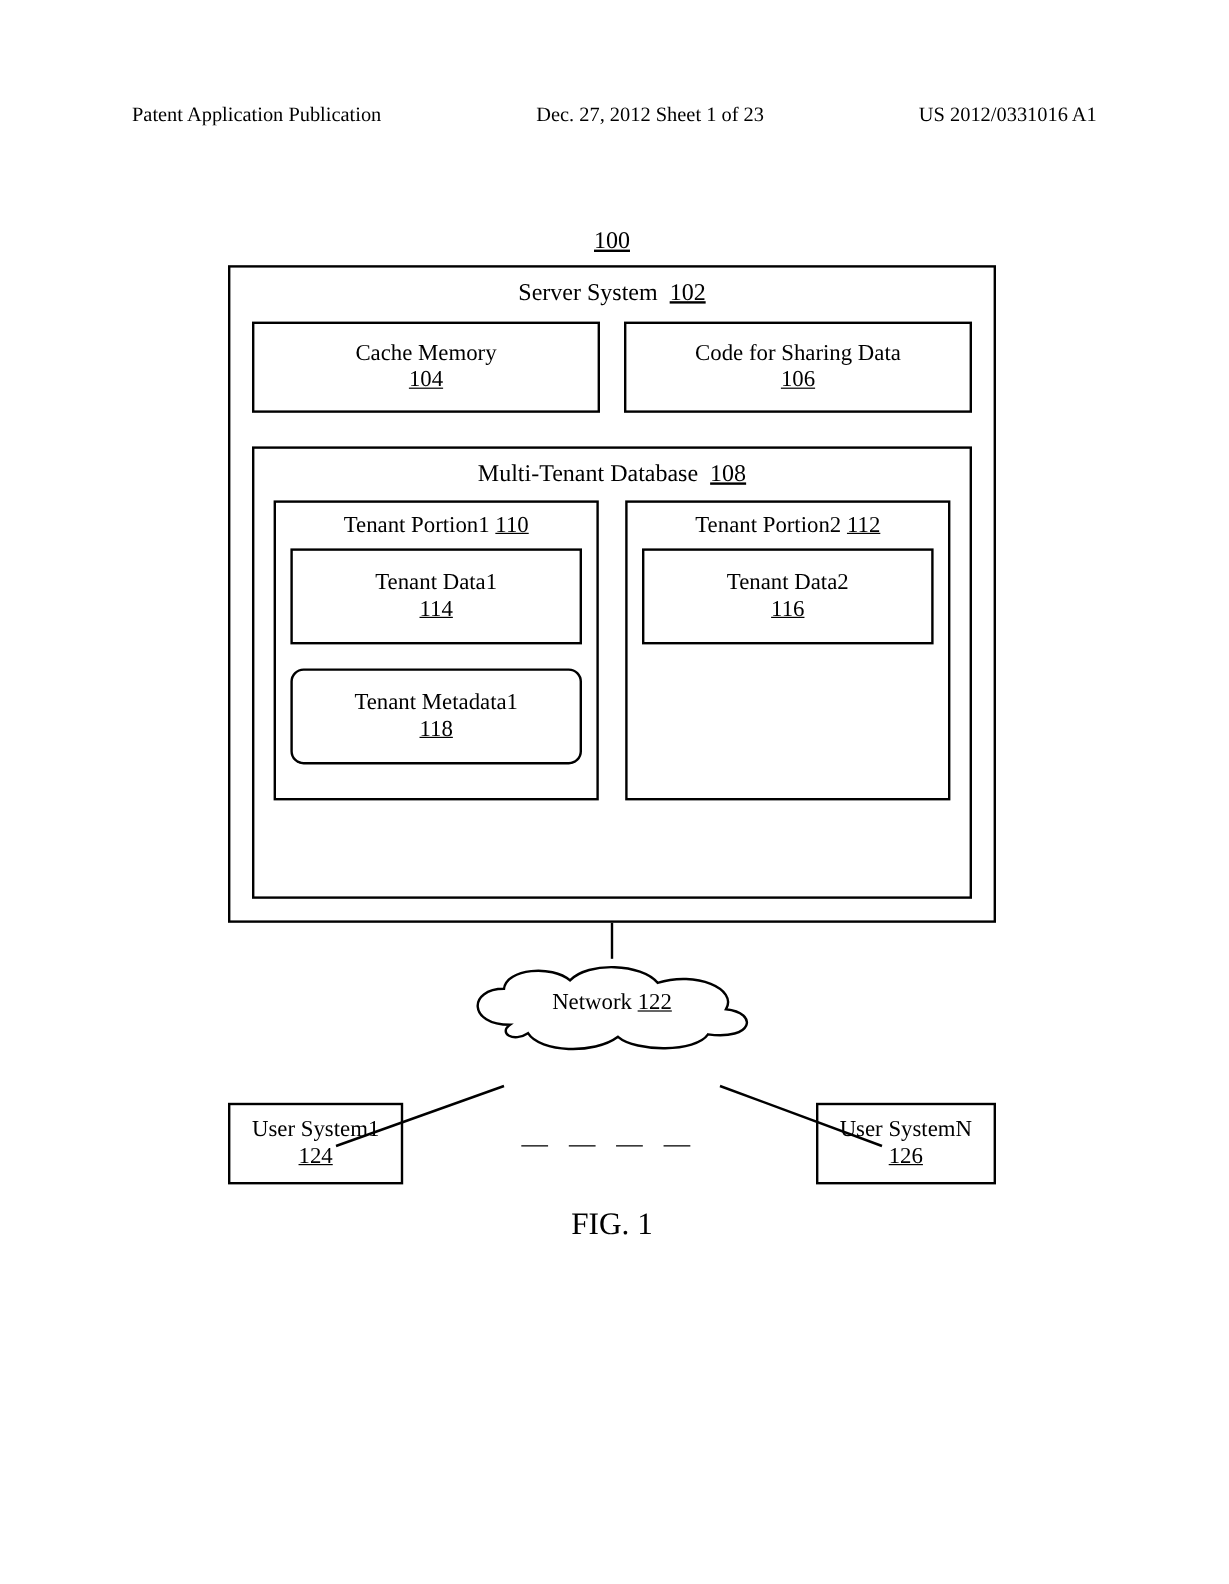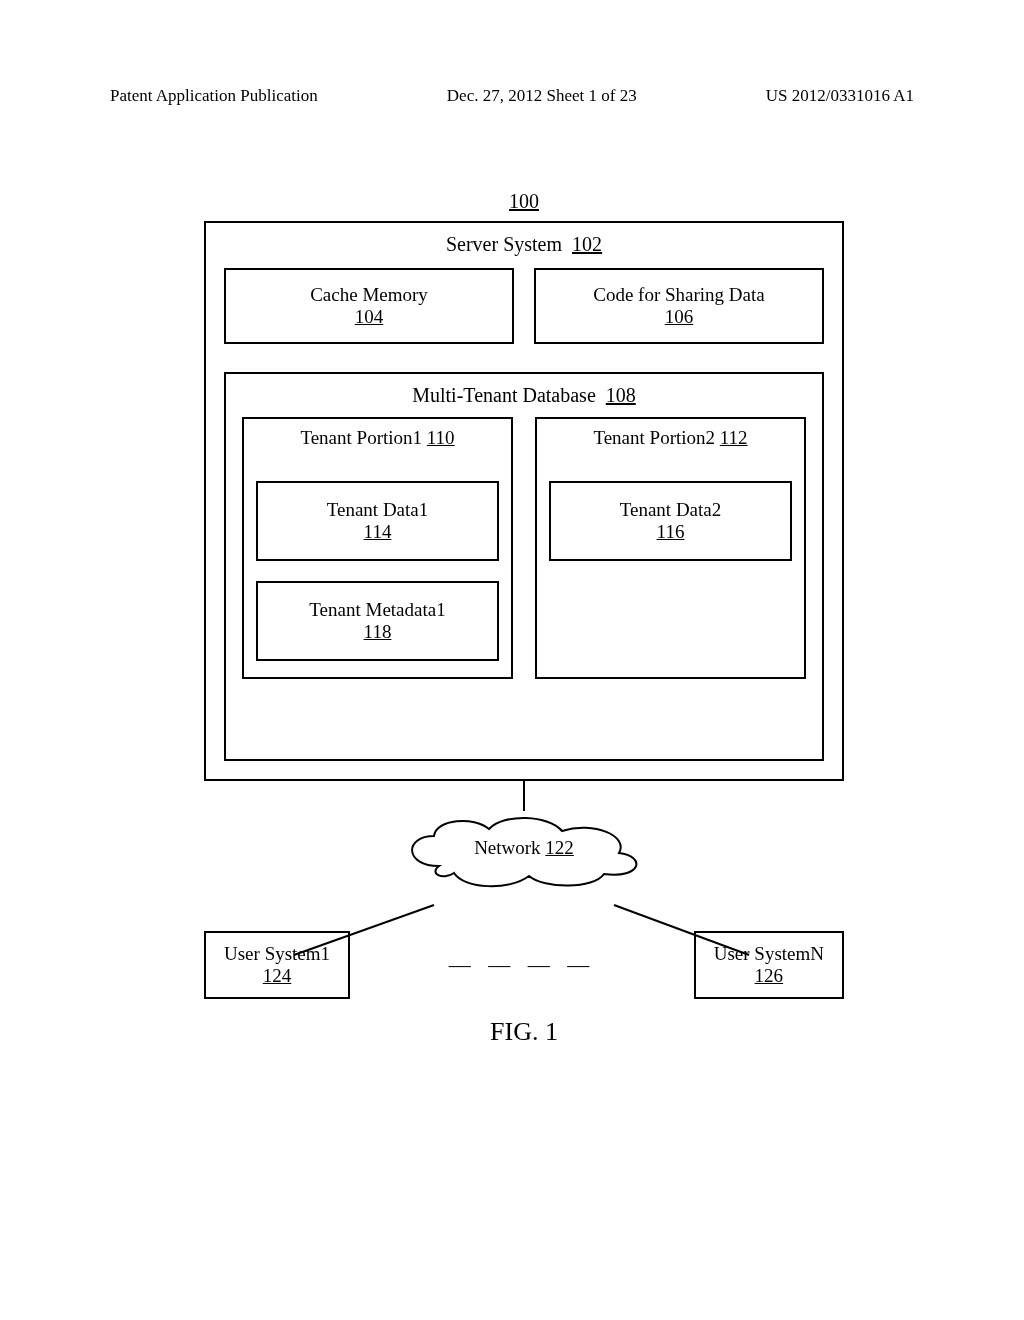--- a/index.html
+++ b/index.html
@@ -25,21 +25,21 @@
     display: flex;
     justify-content: space-between;
     font-size: 17px;
   }
   .header-left { font-weight: normal; text-align: center; }
   .header-mid { font-weight: normal; }
   .header-right { font-weight: normal; }
   .figure-wrap {
     position: absolute;
     top: 190px;
-    left: 204px;
+    left: 190px;
     width: 640px;
   }
   .ref-label {
     text-align: center;
     font-size: 20px;
     text-decoration: underline;
     margin-bottom: 8px;
   }
   .box {
     border: 2px solid #000;
@@ -77,29 +77,29 @@
     display: flex;
     gap: 22px;
   }
   .tenant-portion {
     flex: 1;
     border: 2px solid #000;
     padding: 8px 12px 16px 12px;
   }
   .tp-title {
     font-size: 19px;
-    margin-bottom: 32px;
+    margin-bottom: 8px;
   }
   .tenant-data, .tenant-meta {
     border: 2px solid #000;
     padding: 16px 4px;
     font-size: 19px;
     margin-bottom: 20px;
   }
-  .tenant-meta { margin-bottom: 0; }
+  .tenant-meta { margin-bottom: 12px; border-radius: 11px; }
   .num { text-decoration: underline; }
   .connector-stub {
     width: 2px;
     height: 30px;
     background: #000;
     margin: 0 auto;
   }
   .cloud-wrap {
     position: relative;
     height: 80px;

